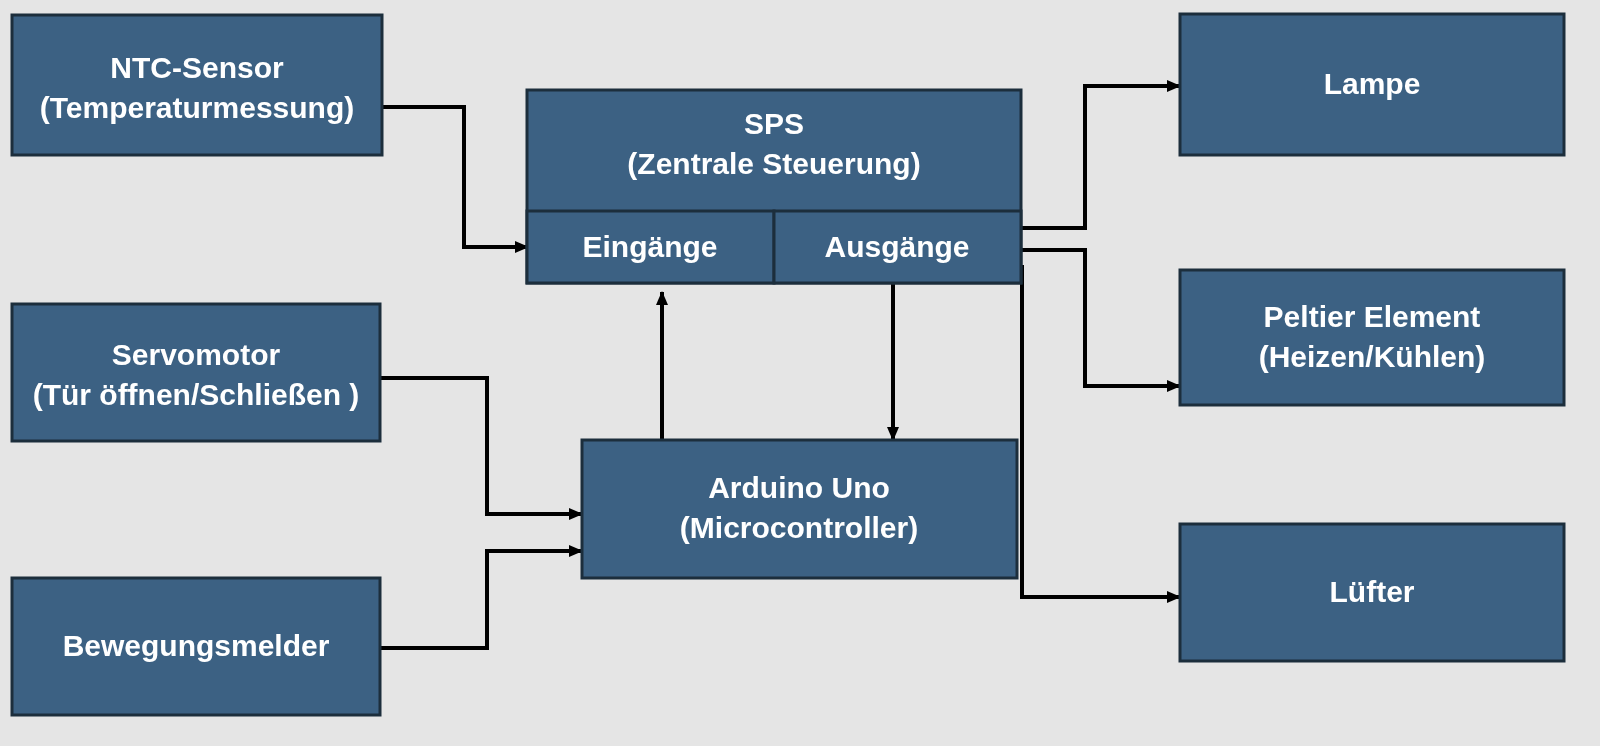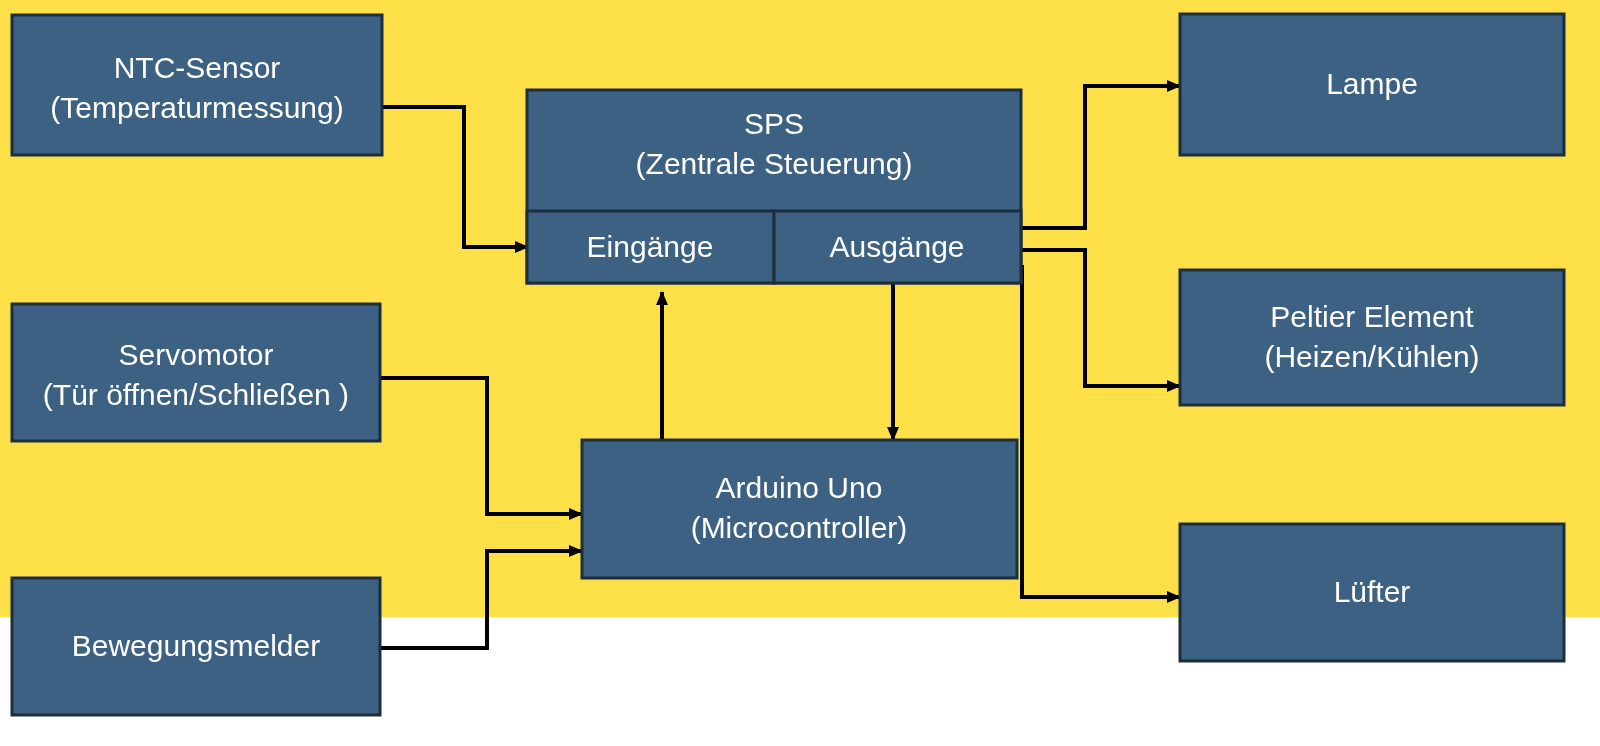--- a/index.html
+++ b/index.html
@@ -9,22 +9,23 @@
   }
   body {
     width: 1600px;
     height: 746px;
     font-family: "Liberation Sans", sans-serif;
     overflow: hidden;
   }
   #diagram-root {
     position: relative;
     width: 1600px;
-    height: 617px;
-    background: #fde047;
+    height: 746px;
+    background: #e5e5e5;
+    font-weight: bold;
   }
   svg.diagram-canvas {
     position: absolute;
     top: 0;
     left: 0;
     width: 1600px;
     height: 746px;
     display: block;
   }
   .node-rect {

